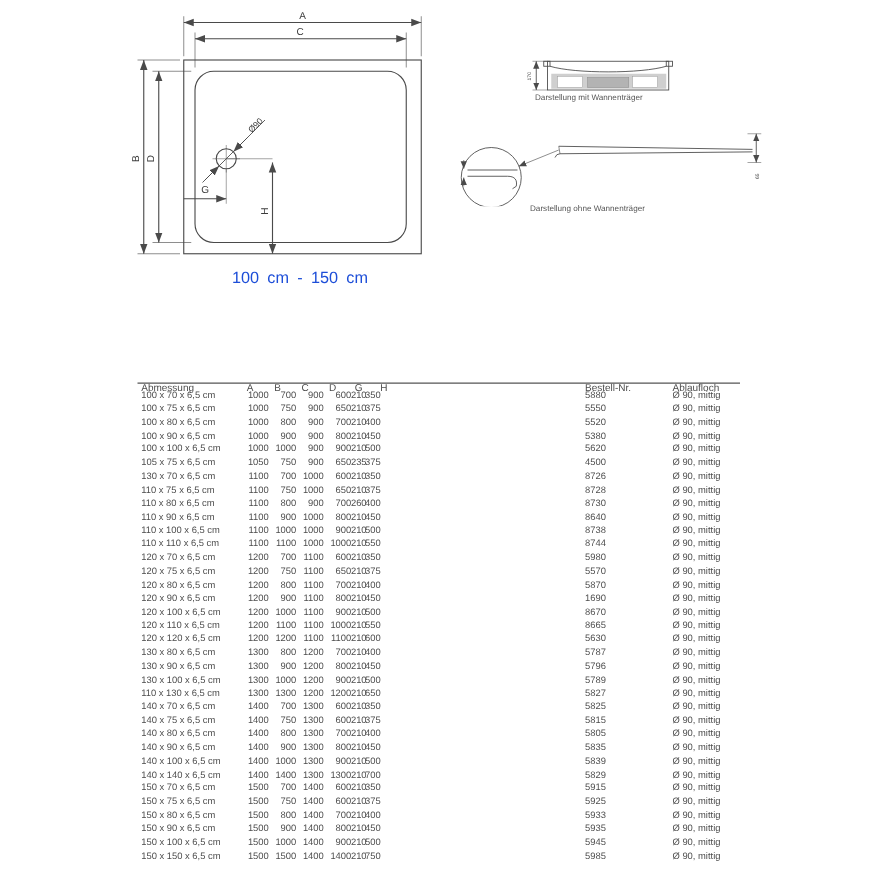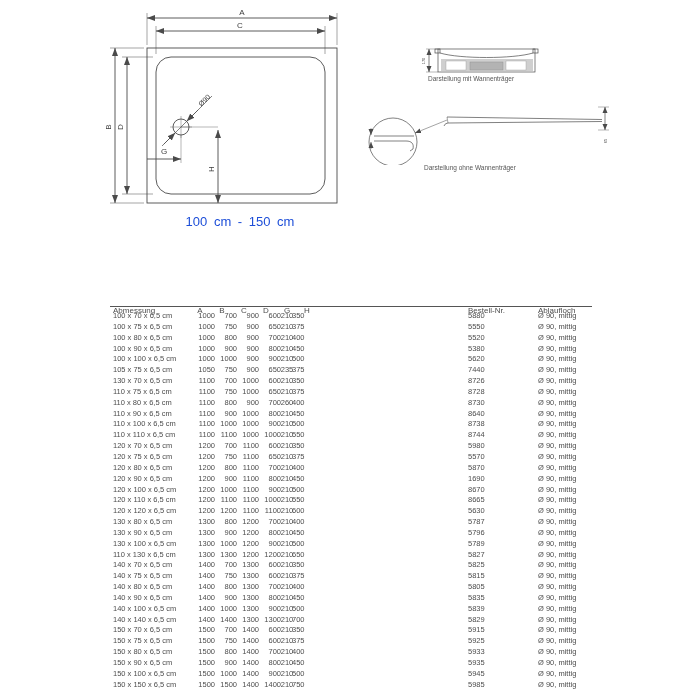--- a/index.html
+++ b/index.html
@@ -217,21 +217,21 @@
         <span class="cell c8">Ø 90, mittig</span>
       </div>
       <div class="trow">
         <span class="cell c0">105 x 75 x 6,5 cm</span>
         <span class="cell c1">1050</span>
         <span class="cell c2">750</span>
         <span class="cell c3">900</span>
         <span class="cell c4">650</span>
         <span class="cell c5">235</span>
         <span class="cell c6">375</span>
-        <span class="cell c7">7440</span>
+        <span class="cell c7">4500</span>
         <span class="cell c8">Ø 90, mittig</span>
       </div>
       <div class="trow">
         <span class="cell c0">130 x 70 x 6,5 cm</span>
         <span class="cell c1">1100</span>
         <span class="cell c2">700</span>
         <span class="cell c3">1000</span>
         <span class="cell c4">600</span>
         <span class="cell c5">210</span>
         <span class="cell c6">350</span>

